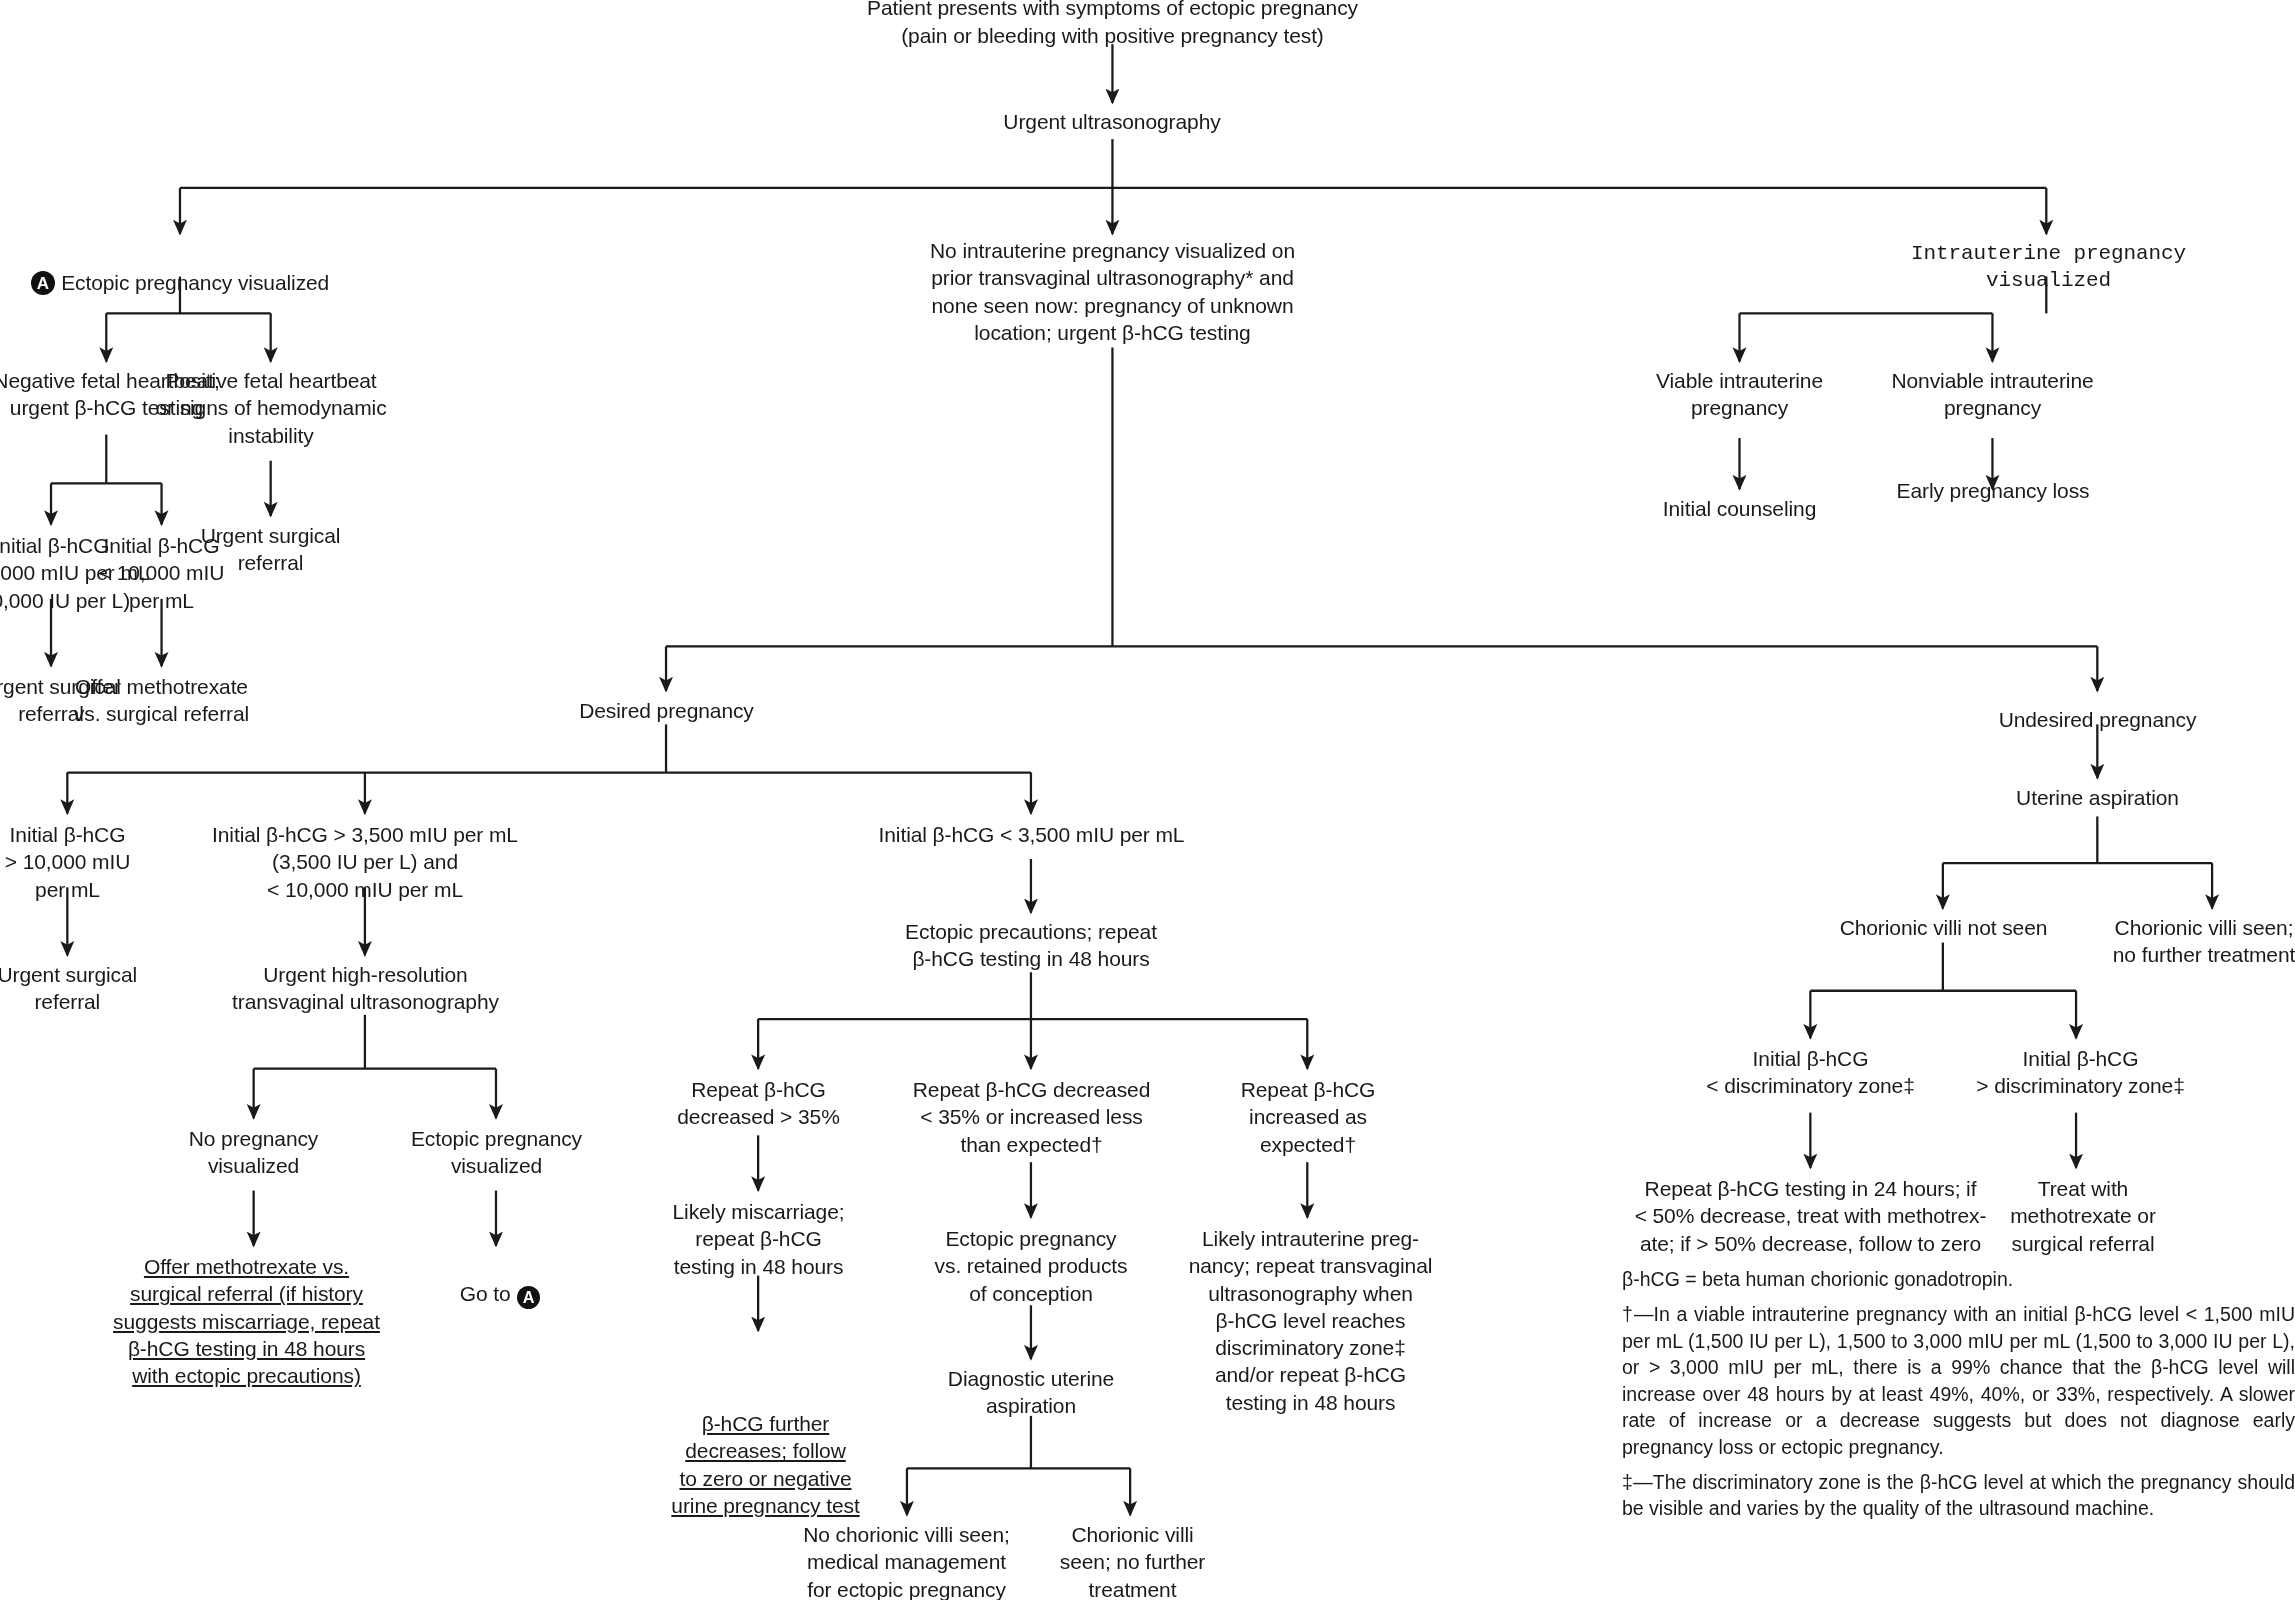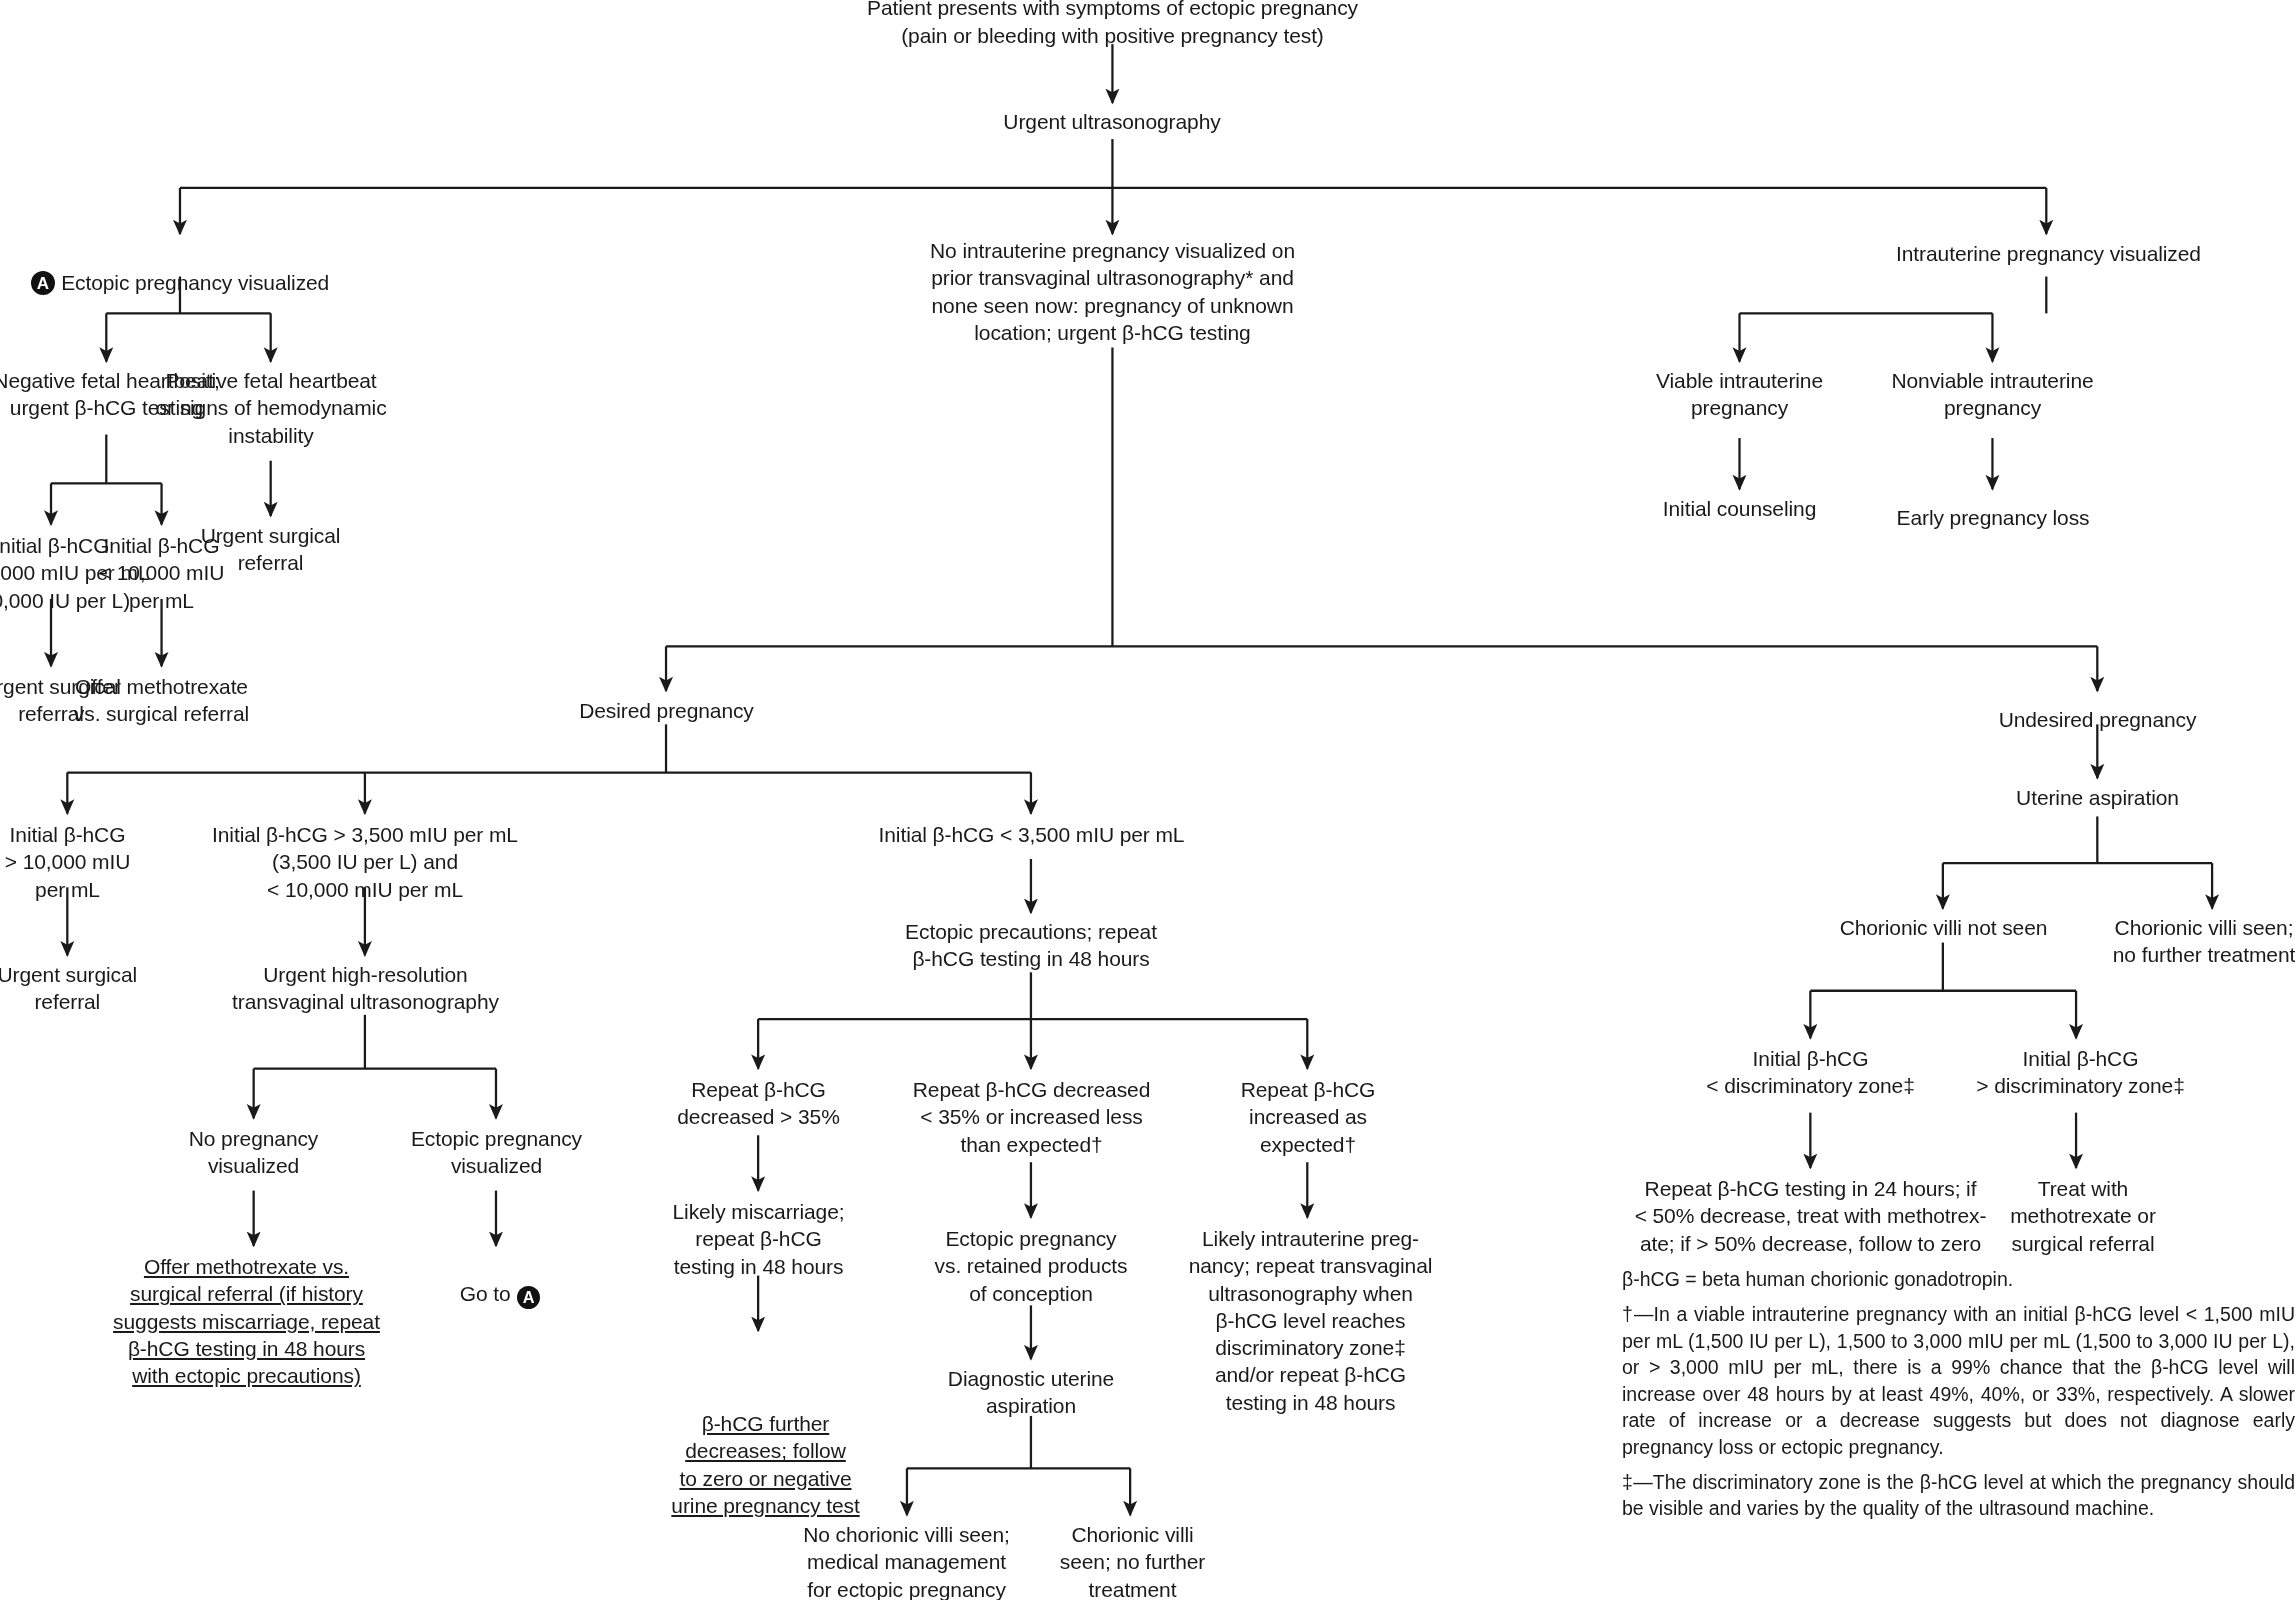--- a/index.html
+++ b/index.html
@@ -155,38 +155,38 @@
   <span class="badge-wrap">
     <span class="badge">A</span><span>Ectopic pregnancy visualized</span>
   </span>
 </div>
 
 <div class="node" style="left:861px;top:237px;width:503px;">No intrauterine pregnancy visualized on
 prior transvaginal ultrasonography* and
 none seen now: pregnancy of unknown
 location; urgent β-hCG testing</div>
 
-<div class="node" style="left:1843px;top:240px;width:411px;">Intrauterine pregnancy visualized</div>
+<div class="node" style="left:1843px;top:240px;width:411px;font-family:Liberation Mono, monospace;">Intrauterine pregnancy visualized</div>
 
 <div class="node" style="left:-28px;top:367px;width:269px;">Negative fetal heartbeat;
 urgent β-hCG testing</div>
 
 <div class="node" style="left:122px;top:367px;width:298px;">Positive fetal heartbeat
 or signs of hemodynamic
 instability</div>
 
 <div class="node" style="left:1612px;top:367px;width:255px;">Viable intrauterine
 pregnancy</div>
 
 <div class="node" style="left:1860px;top:367px;width:265px;">Nonviable intrauterine
 pregnancy</div>
 
 <div class="node" style="left:1612px;top:495px;width:255px;">Initial counseling</div>
 
-<div class="node" style="left:1864px;top:504px;width:258px;text-align:center;">Early pregnancy loss</div>
+<div class="node" style="left:1864px;top:477px;width:258px;text-align:center;">Early pregnancy loss</div>
 
 <div class="node" style="left:157px;top:522px;width:227px;">Urgent surgical
 referral</div>
 
 <div class="node" style="left:-55px;top:532px;width:213px;">Initial β-hCG
 &gt; 10,000 mIU per mL
 (10,000 IU per L)</div>
 
 <div class="node" style="left:78px;top:532px;width:167px;">Initial β-hCG
 &lt; 10,000 mIU

